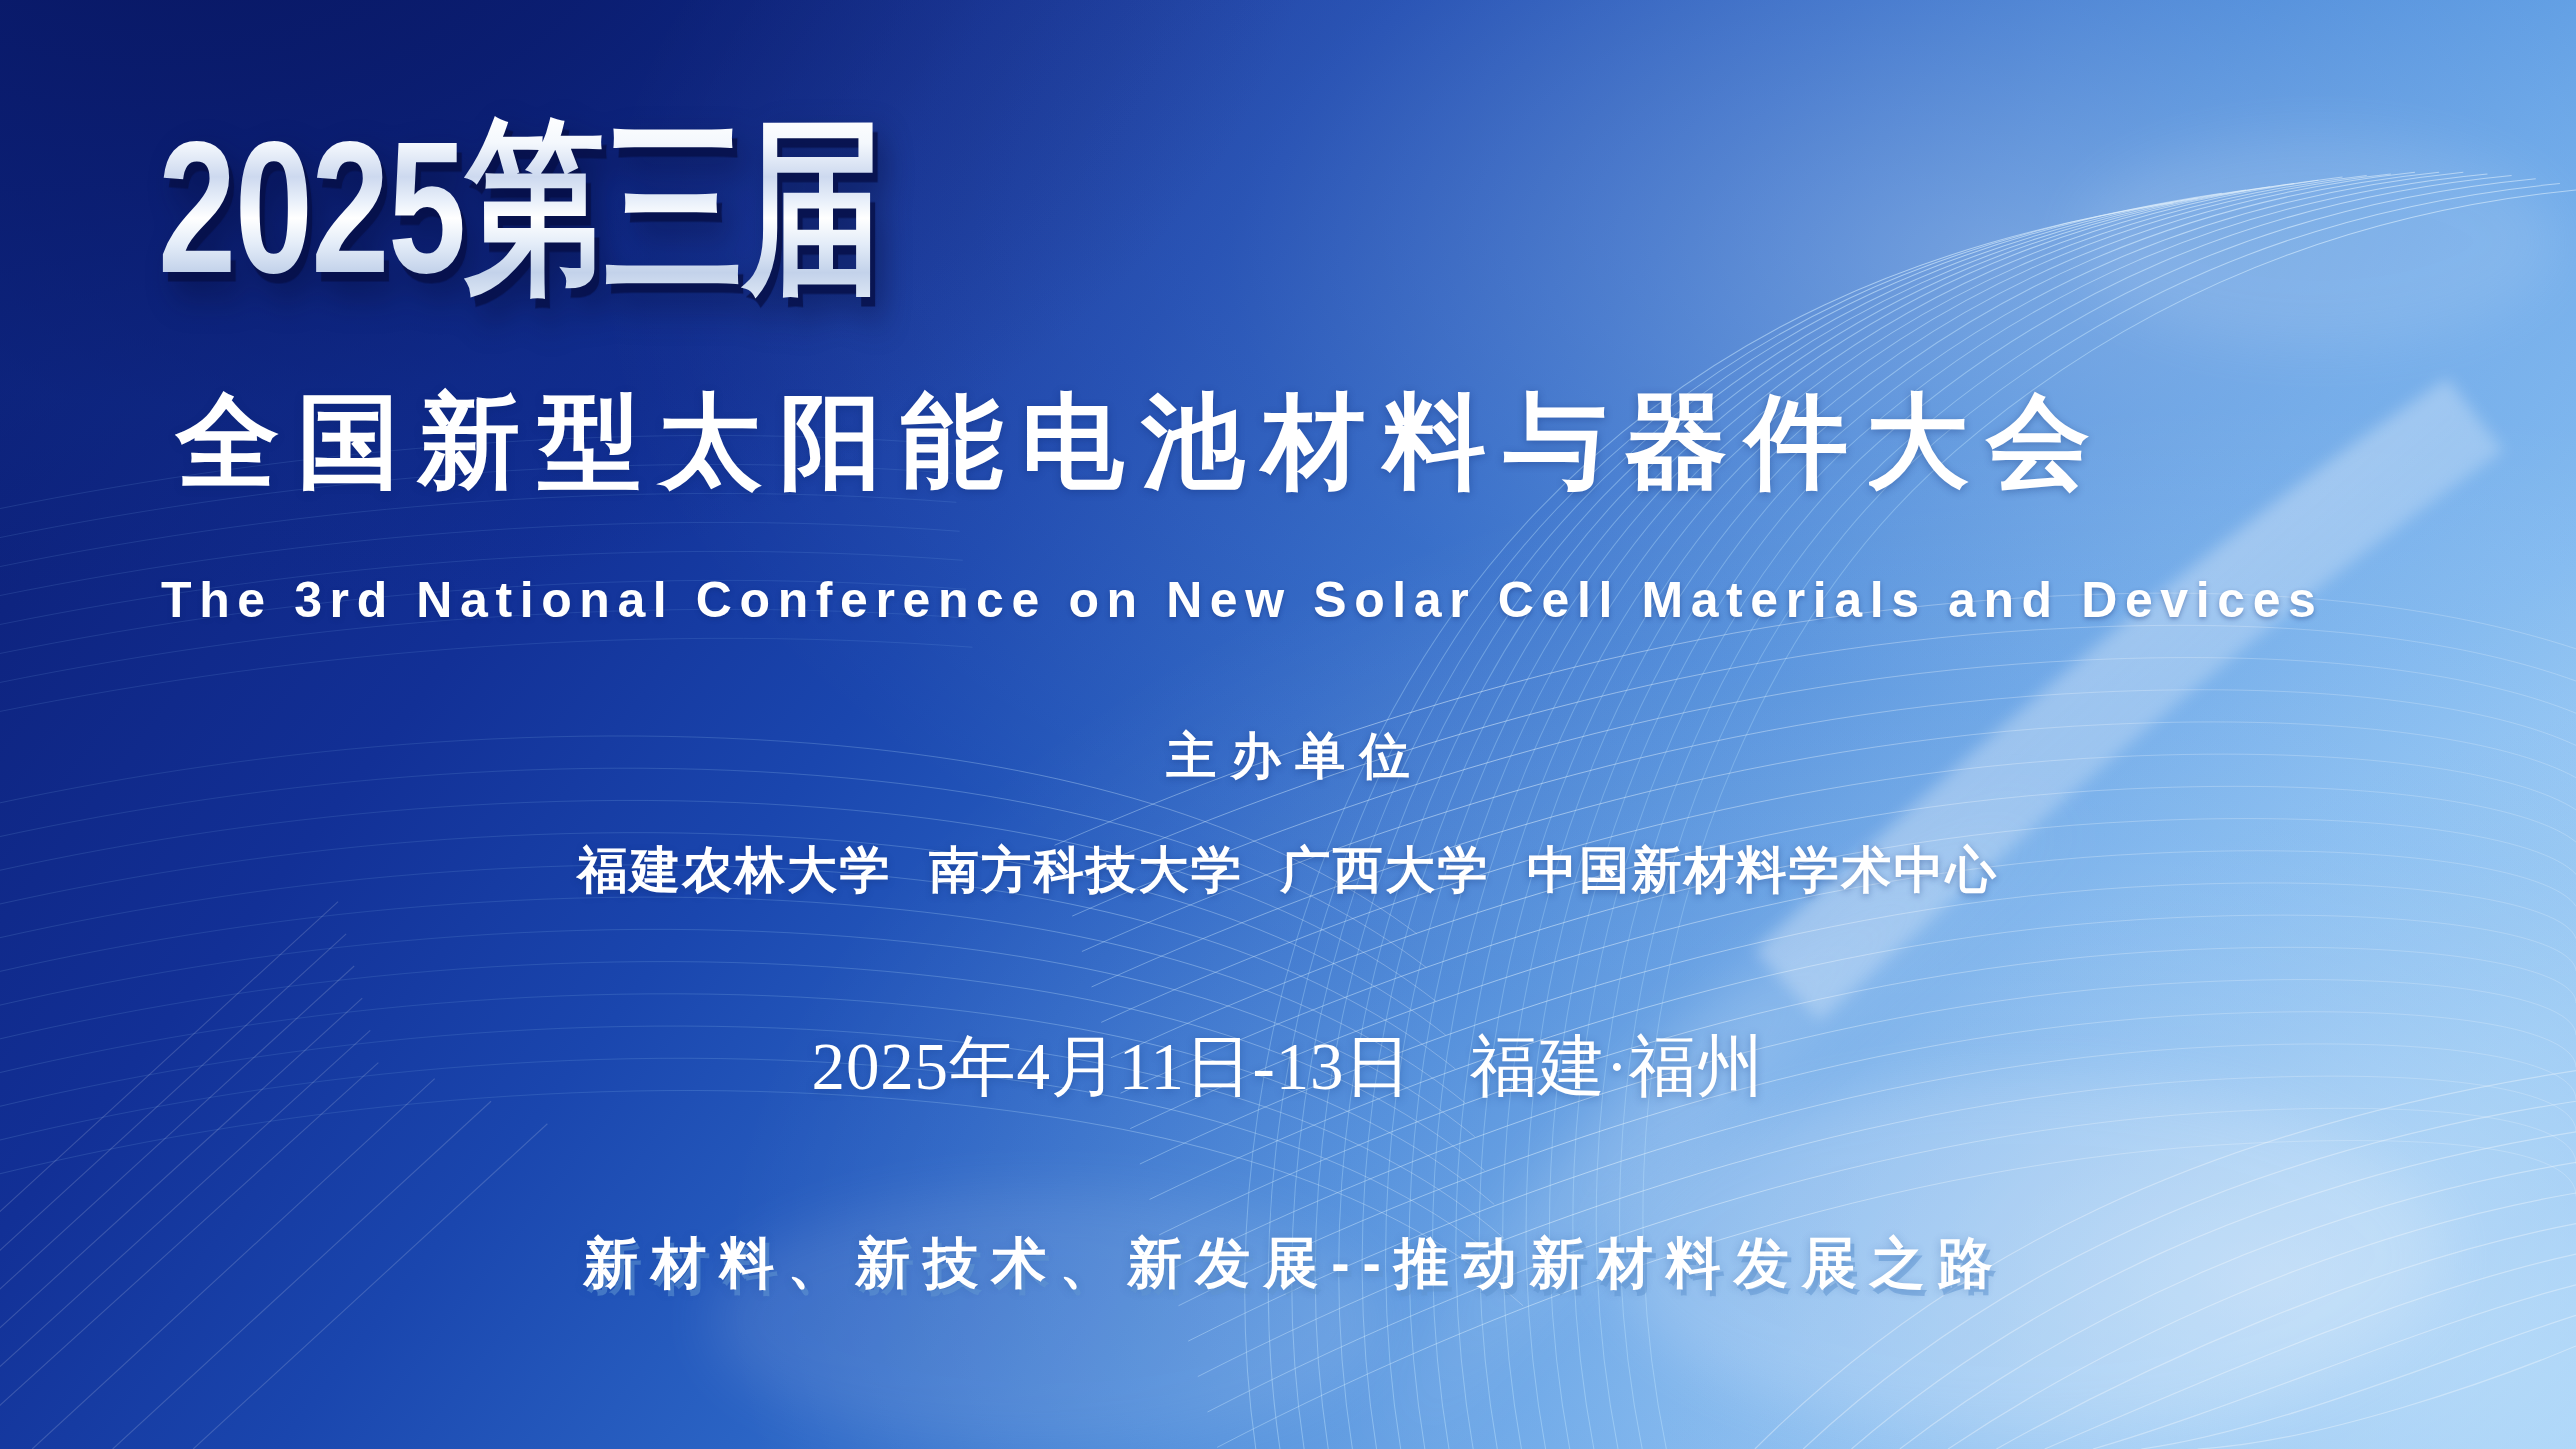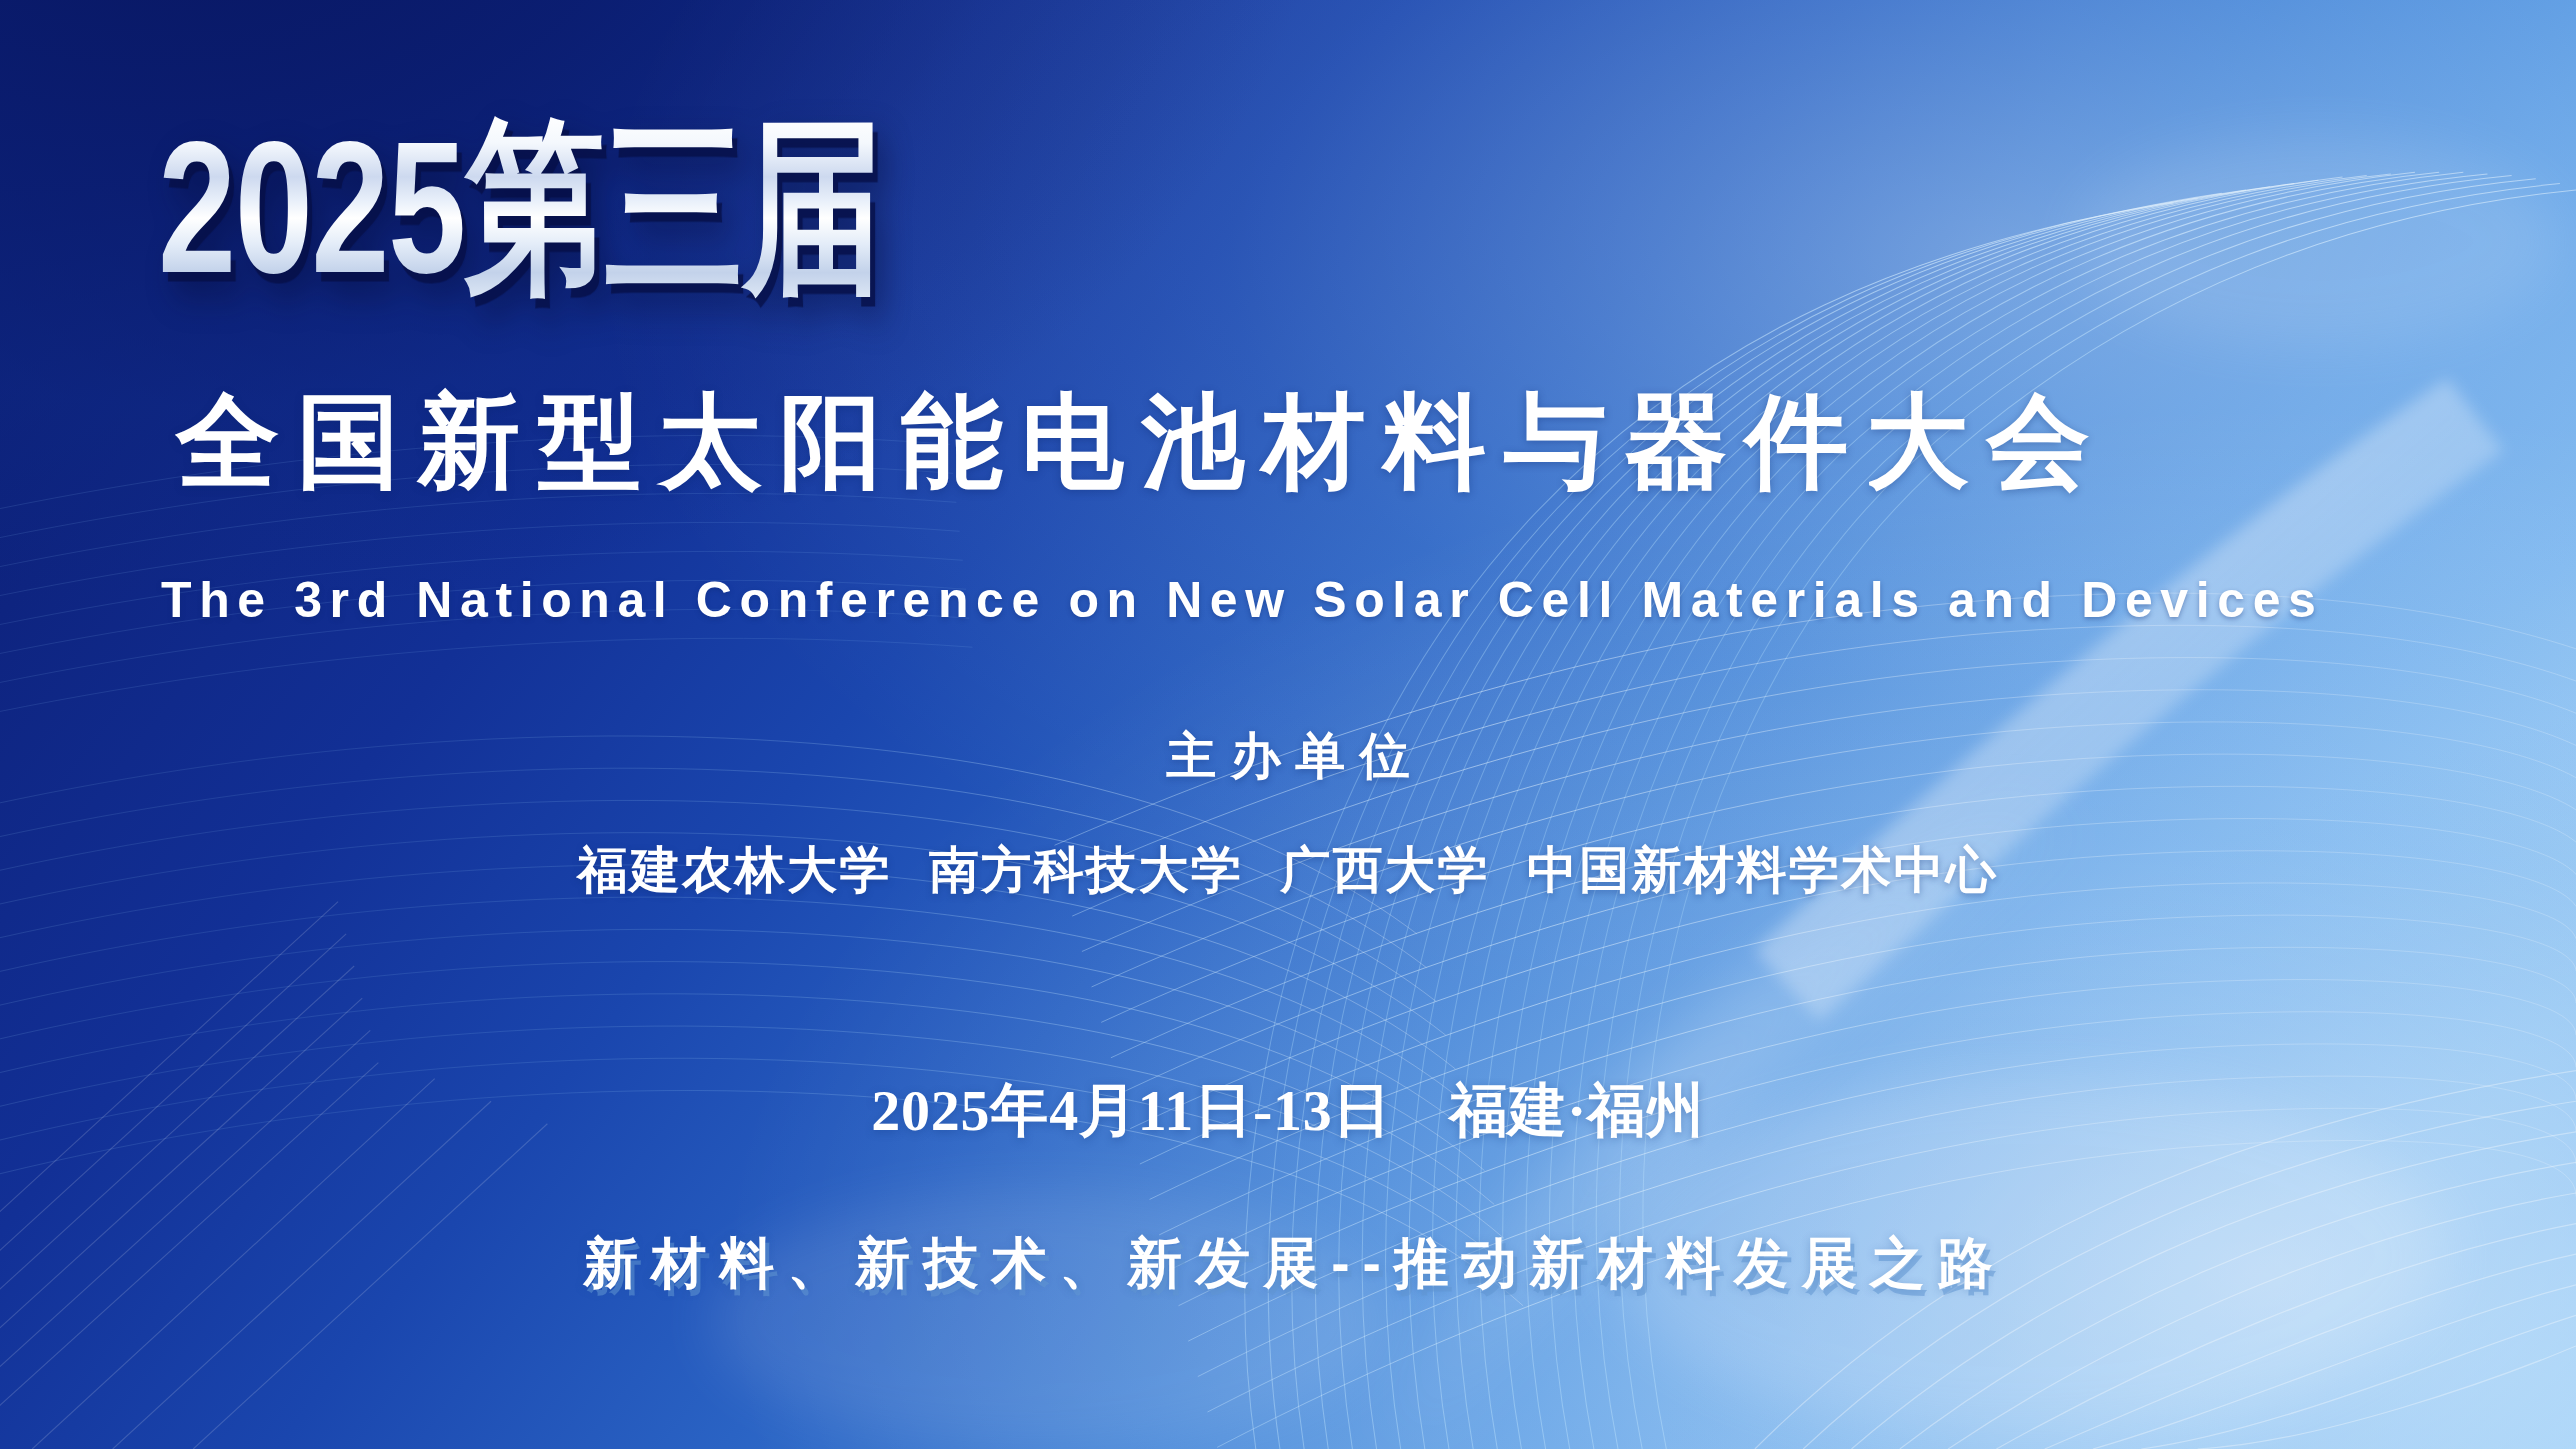--- a/index.html
+++ b/index.html
@@ -83,21 +83,21 @@
     text-shadow:0 2.4px 7.2px rgba(14,48,120,0.40);
   }
   .host-names{
     top:837px;font-size:50px;font-weight:bold;
     letter-spacing:2.4px;
     font-family:"Liberation Serif","DejaVu Serif",serif;
     text-shadow:0 2.4px 7.2px rgba(14,48,120,0.40);
   }
   .host-names .gap{display:inline-block;width:37px;}
   .datepl{
-    top:1072px;font-size:58px;font-weight:bold;
+    top:1021px;font-size:67px;font-weight:normal;
     letter-spacing:0.8px;
     font-family:"Liberation Serif","DejaVu Serif",serif;
     text-shadow:0 2.4px 8px rgba(16,58,132,0.36);
   }
   .datepl .gap{display:inline-block;width:58px;}
   .tagline{
     top:1227px;font-size:55px;font-weight:bold;
     letter-spacing:13px;text-indent:13px;
     text-shadow:4px 5.6px 0 rgba(96,150,210,0.55), 0 2.4px 9.7px rgba(30,75,150,0.30);
   }

